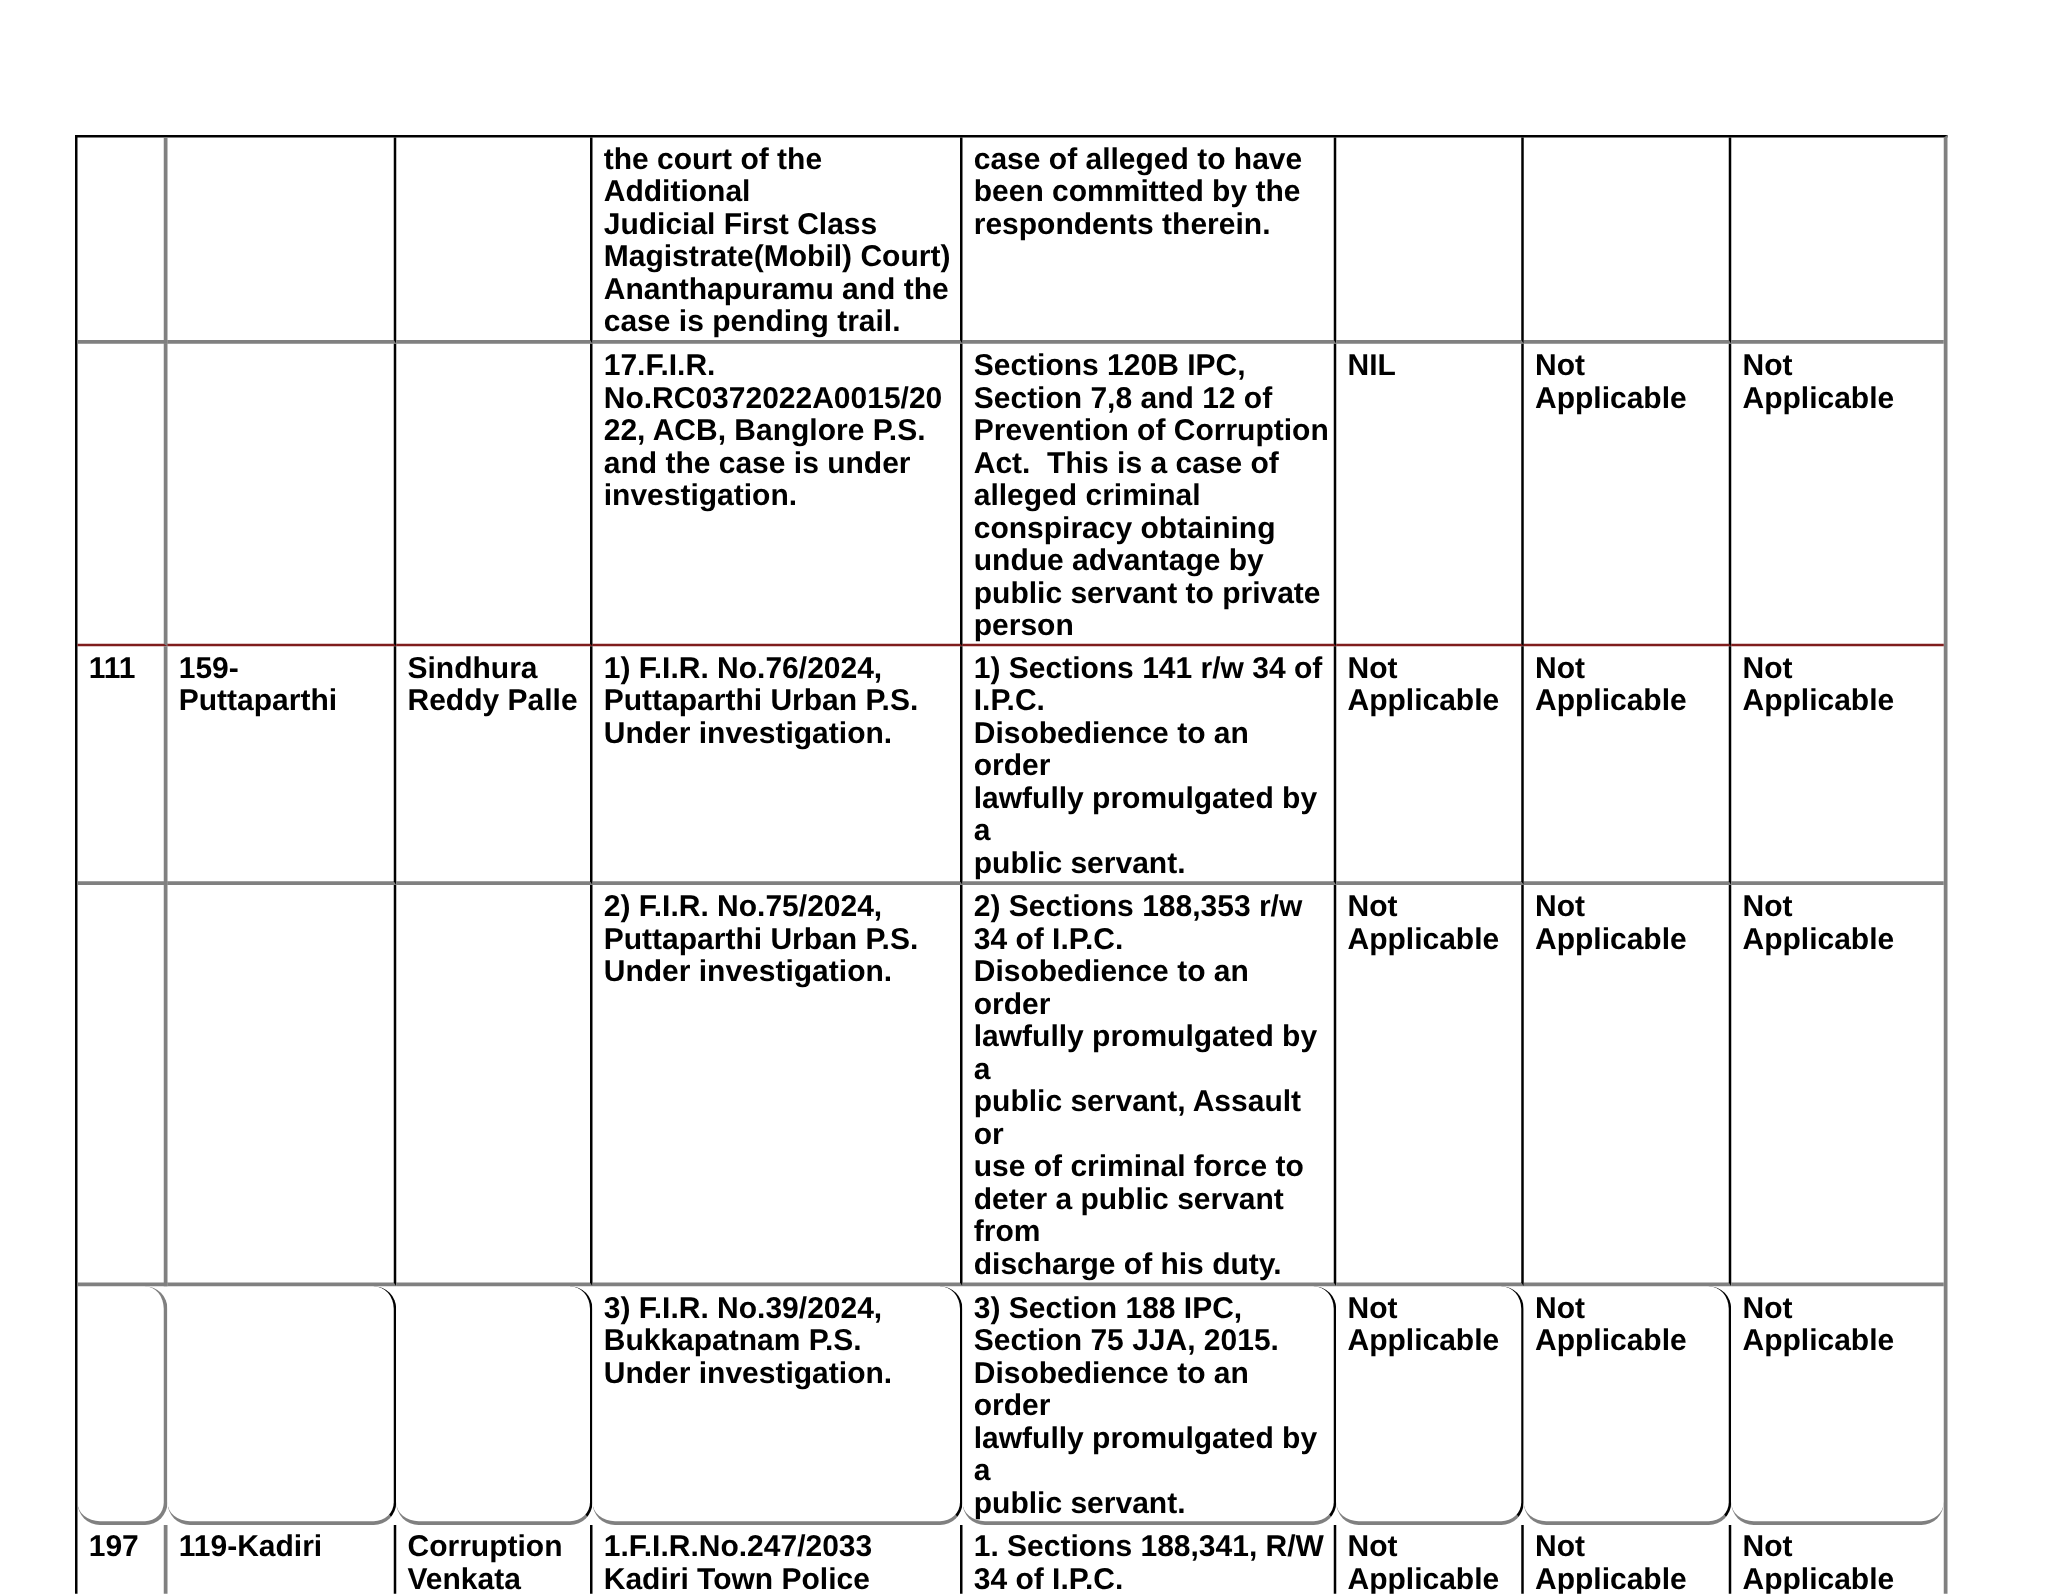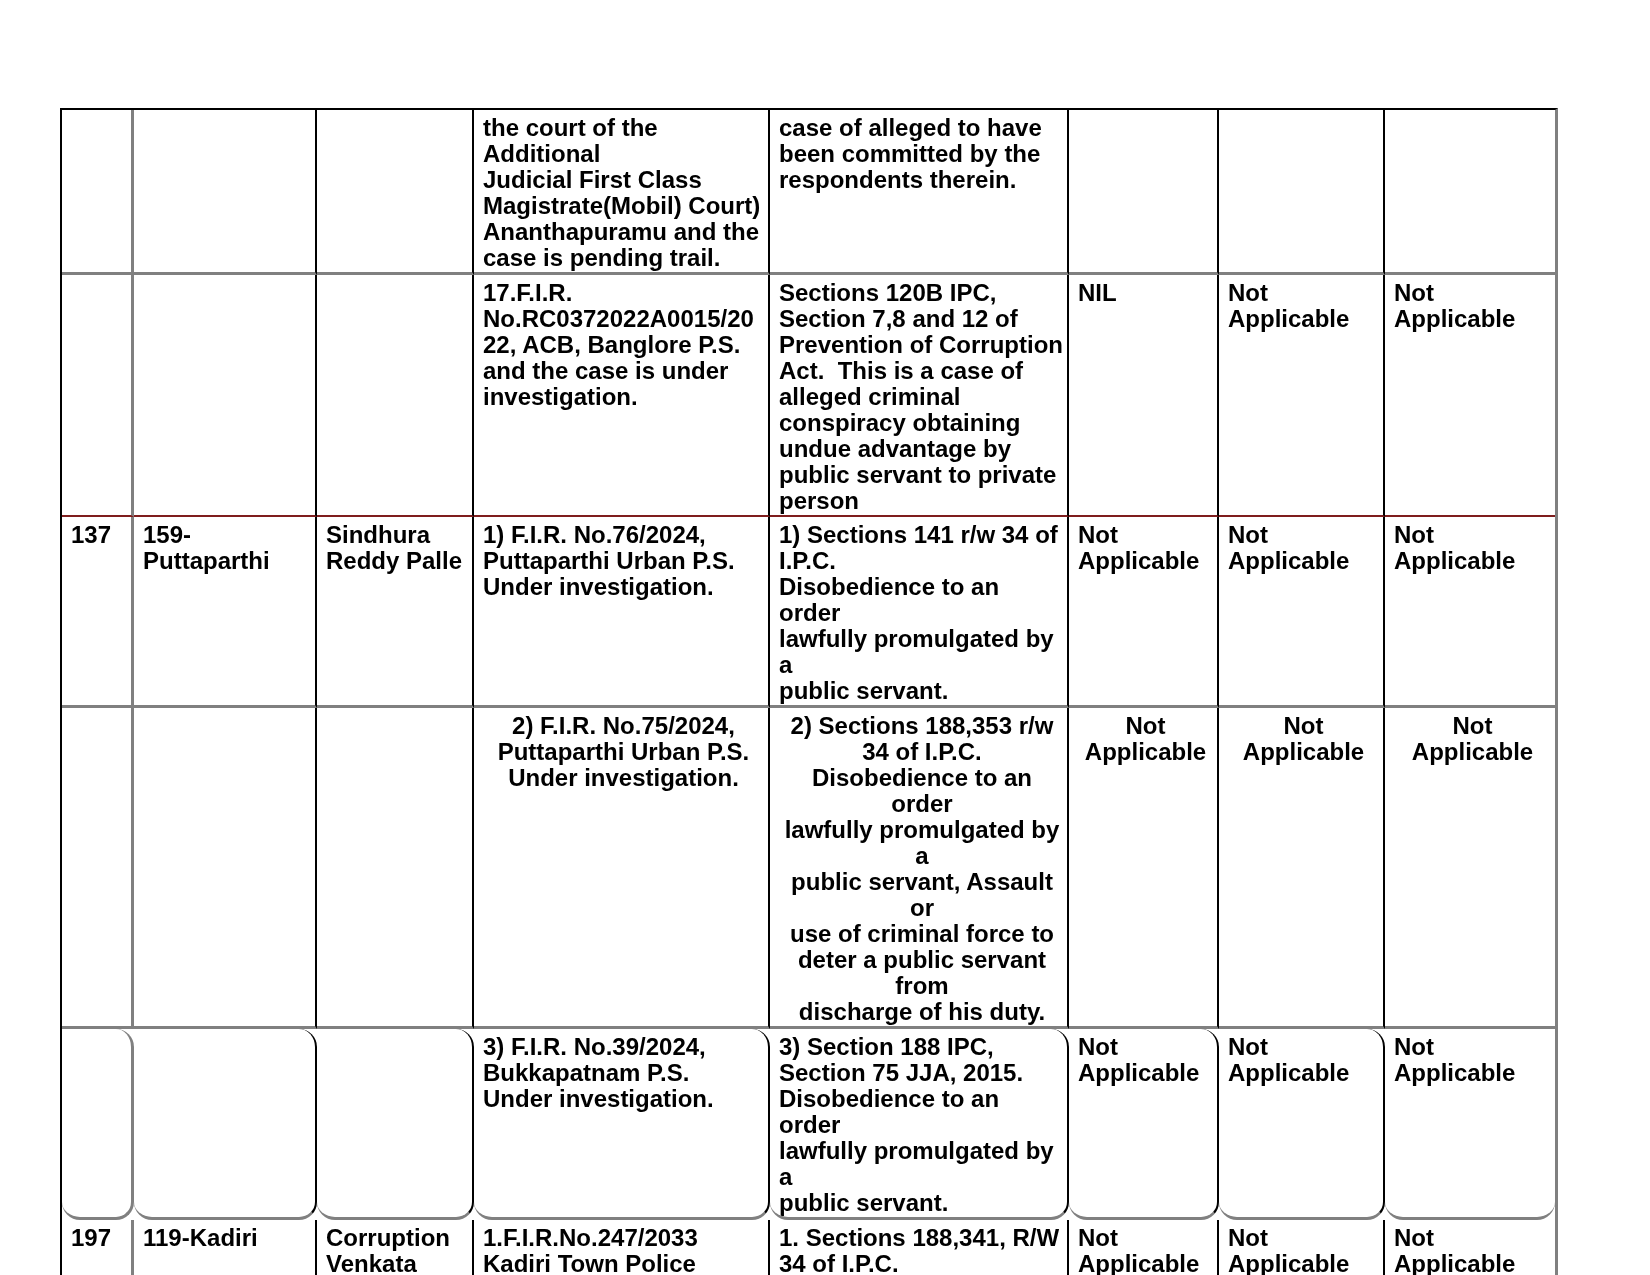--- a/index.html
+++ b/index.html
@@ -23,21 +23,21 @@
     border-right:2px solid #000000;
     border-bottom:3px solid #808080;
     overflow:hidden;
   }
   td:first-child{border-right:3px solid #808080;}
   td:last-child{border-right:none;}
   td:nth-child(5){padding-right:2px;}
   tr.rA td{height:142px;}
   tr.rB td{height:241px;border-bottom:2px solid #7f1d1d;}
   tr.rC td{height:137px;}
-  tr.rD td{height:158px;text-align:center;}
+  tr.rD td{height:158px;}
   tr.rE td{height:135px;border-radius:18px;}
   tr.rF td{height:109px;}
   tr.rG td{height:30px;border-bottom:none;}
 </style>
 </head>
 <body>
 
 <div class="page">
   <table class="cases">
     <colgroup>
@@ -82,21 +82,21 @@
 undue advantage by
 public servant to private
 person</td>
         <td>NIL</td>
         <td>Not
 Applicable</td>
         <td>Not
 Applicable</td>
       </tr>
       <tr class="rC">
-        <td>137</td>
+        <td>111</td>
         <td>159-
 Puttaparthi</td>
         <td>Sindhura
 Reddy Palle</td>
         <td>1) F.I.R. No.76/2024,
 Puttaparthi Urban P.S.
 Under investigation.</td>
         <td>1) Sections 141 r/w 34 of
 I.P.C.
 Disobedience to an order

